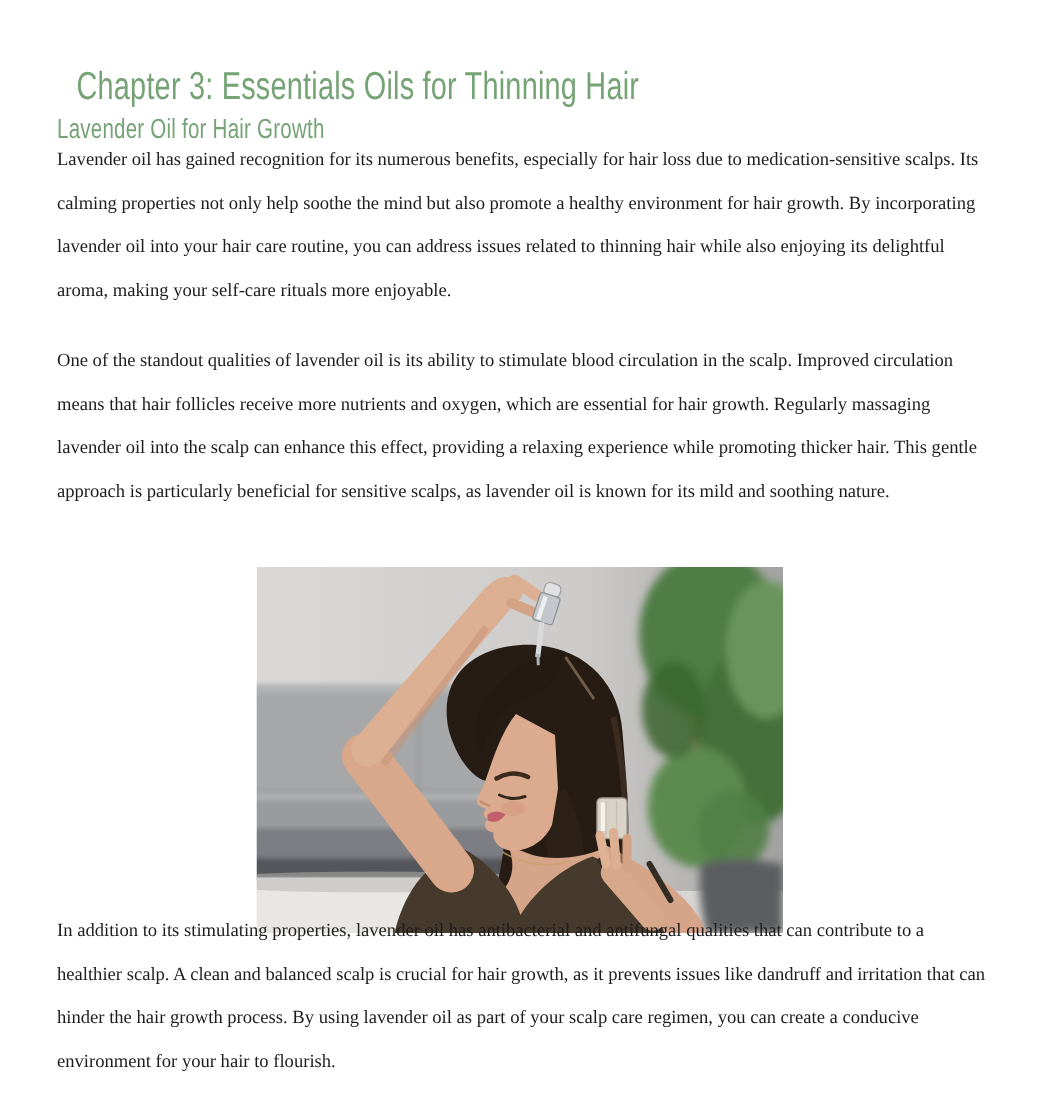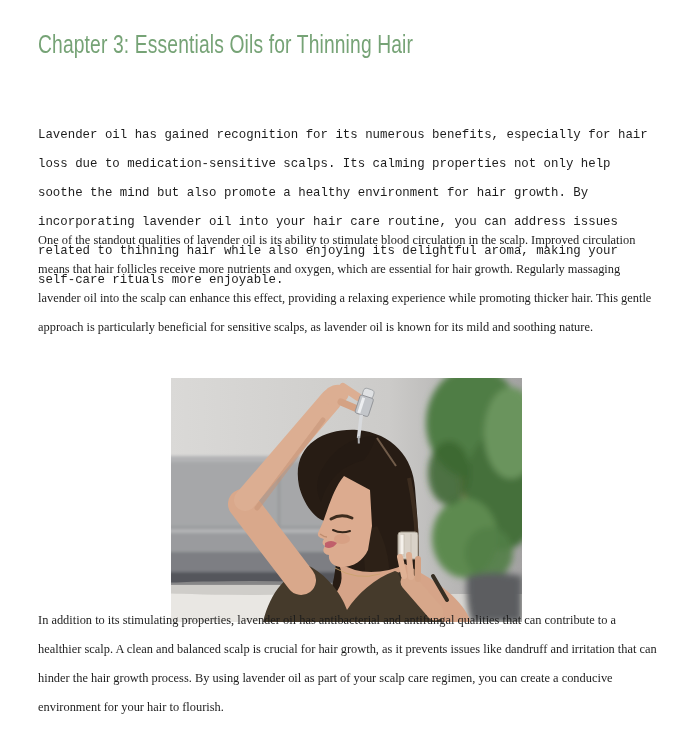--- a/index.html
+++ b/index.html
@@ -12,21 +12,21 @@
     width: 693px;
     height: 746px;
     background: #ffffff;
     overflow: hidden;
     font-family: "Liberation Serif", serif;
   }
   .heading-1 {
     position: absolute;
     left: 38px;
     top: 30px;
-    margin: 0;
+    margin: 13px;
     font-family: "Liberation Sans", sans-serif;
     font-weight: 500;
     font-size: 26px;
     line-height: 28px;
     color: #76a376;
     white-space: nowrap;
   }
   .heading-2 {
     position: absolute;
     left: 38px;
@@ -48,21 +48,21 @@
   .body-para {
     position: absolute;
     left: 38px;
     width: 622px;
     margin: 0;
     font-size: 12.4px;
     line-height: 29px;
     color: #1d1d1d;
     text-align: left;
   }
-  .p1 { top: 121px; font-family: Liberation Mono, monospace; }
+  .p1 { top: 92px; }
   .p2 { top: 226px; }
   .p3 { top: 606px; }
   .photo-figure {
     position: absolute;
     left: 171px;
     top: 378px;
     width: 351px;
     height: 244px;
     margin: 0;
     padding: 0;
@@ -70,20 +70,21 @@
   }
   .photo-figure svg { display: block; }
 </style>
 </head>
 <body>
 
 <div class="page">
 
   <h1 class="heading-1"><span class="cond">Chapter 3: Essentials Oils for Thinning Hair</span></h1>
 
+  <h2 class="heading-2"><span class="cond">Lavender Oil for Hair Growth</span></h2>
 
   <p class="body-para p1">Lavender oil has gained recognition for its numerous benefits, especially for hair loss due to medication-sensitive scalps. Its calming properties not only help soothe the mind but also promote a healthy environment for hair growth. By incorporating lavender oil into your hair care routine, you can address issues related to thinning hair while also enjoying its delightful aroma, making your self-care rituals more enjoyable.</p>
 
   <p class="body-para p2">One of the standout qualities of lavender oil is its ability to stimulate blood circulation in the scalp. Improved circulation means that hair follicles receive more nutrients and oxygen, which are essential for hair growth. Regularly massaging lavender oil into the scalp can enhance this effect, providing a relaxing experience while promoting thicker hair. This gentle approach is particularly beneficial for sensitive scalps, as lavender oil is known for its mild and soothing nature.</p>
 
   <figure class="photo-figure">
     <svg width="351" height="244" viewBox="0 0 351 244" xmlns="http://www.w3.org/2000/svg">
       <defs>
         <filter id="blur2" x="-20%" y="-20%" width="140%" height="140%">
             <feGaussianBlur stdDeviation="1.6"></feGaussianBlur>

